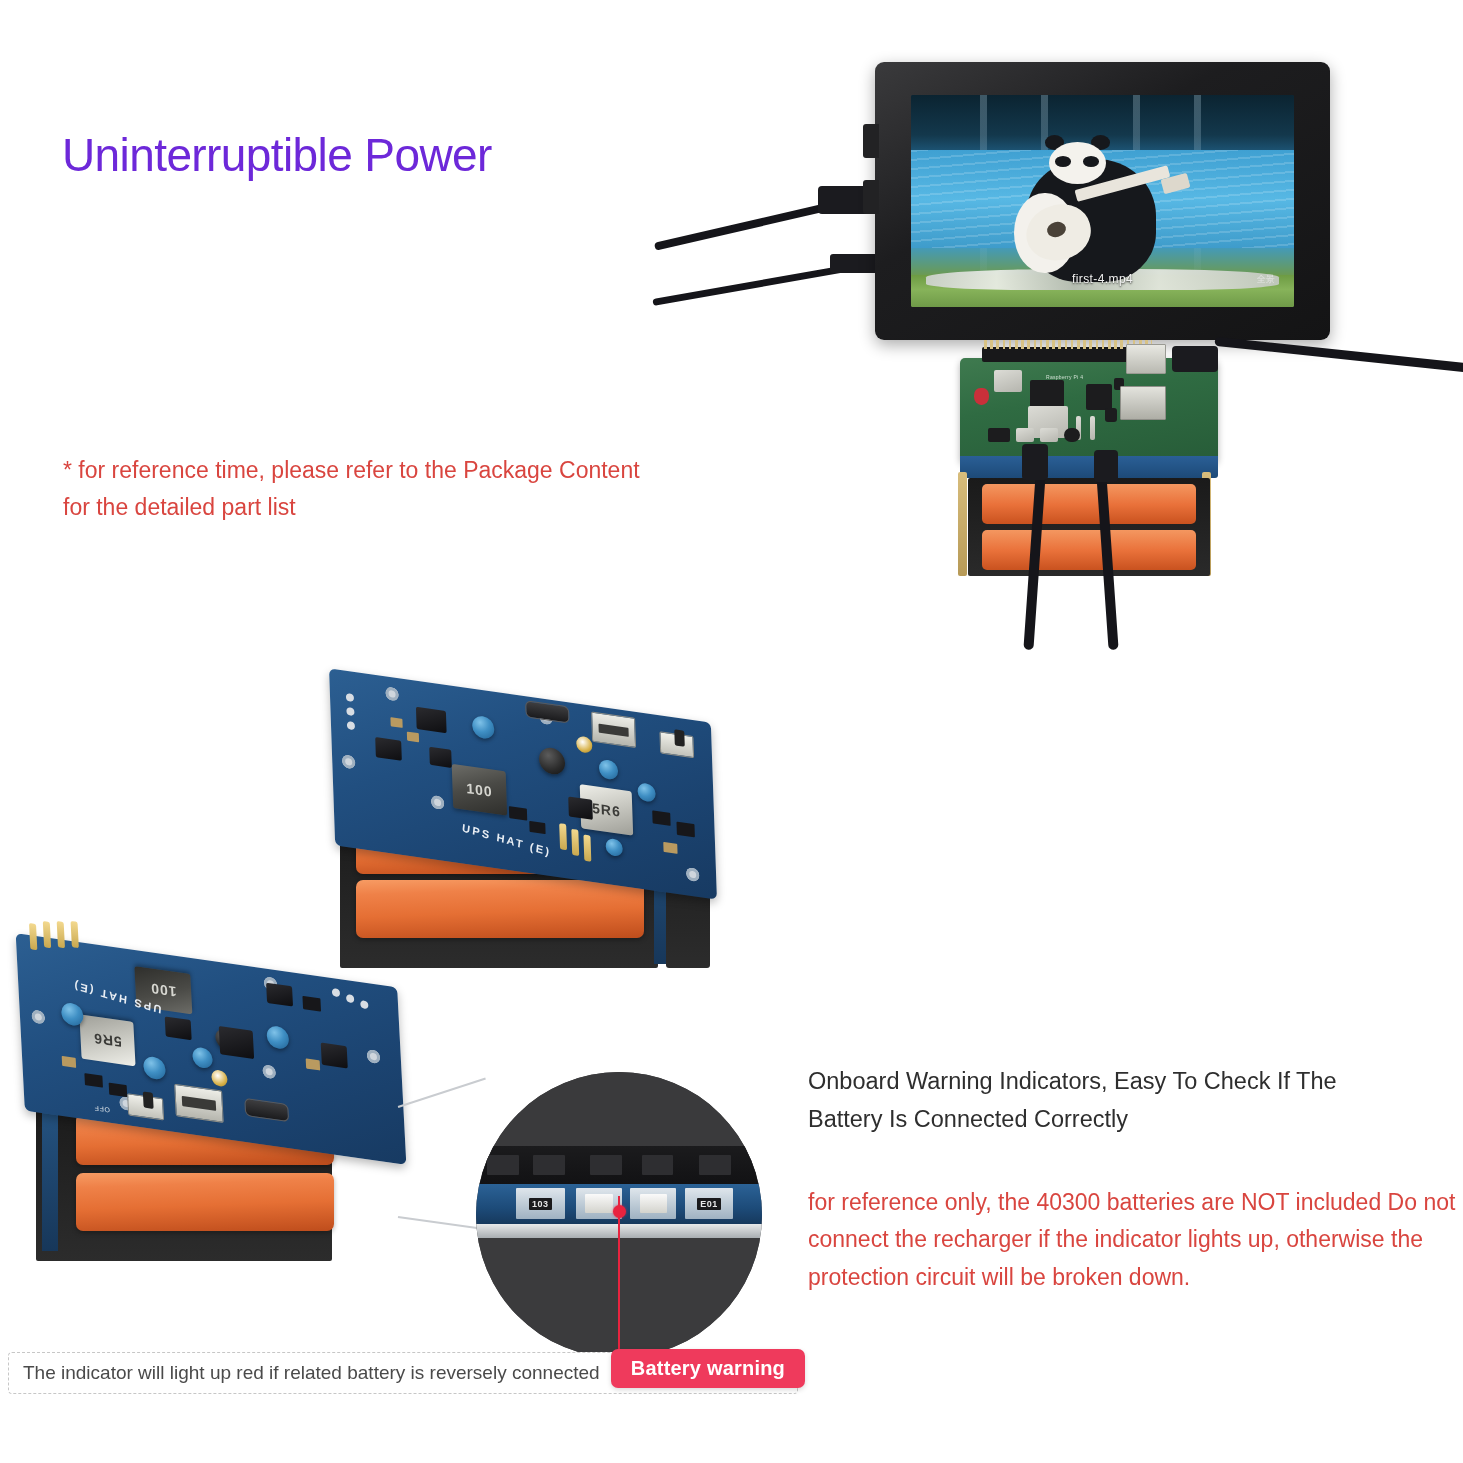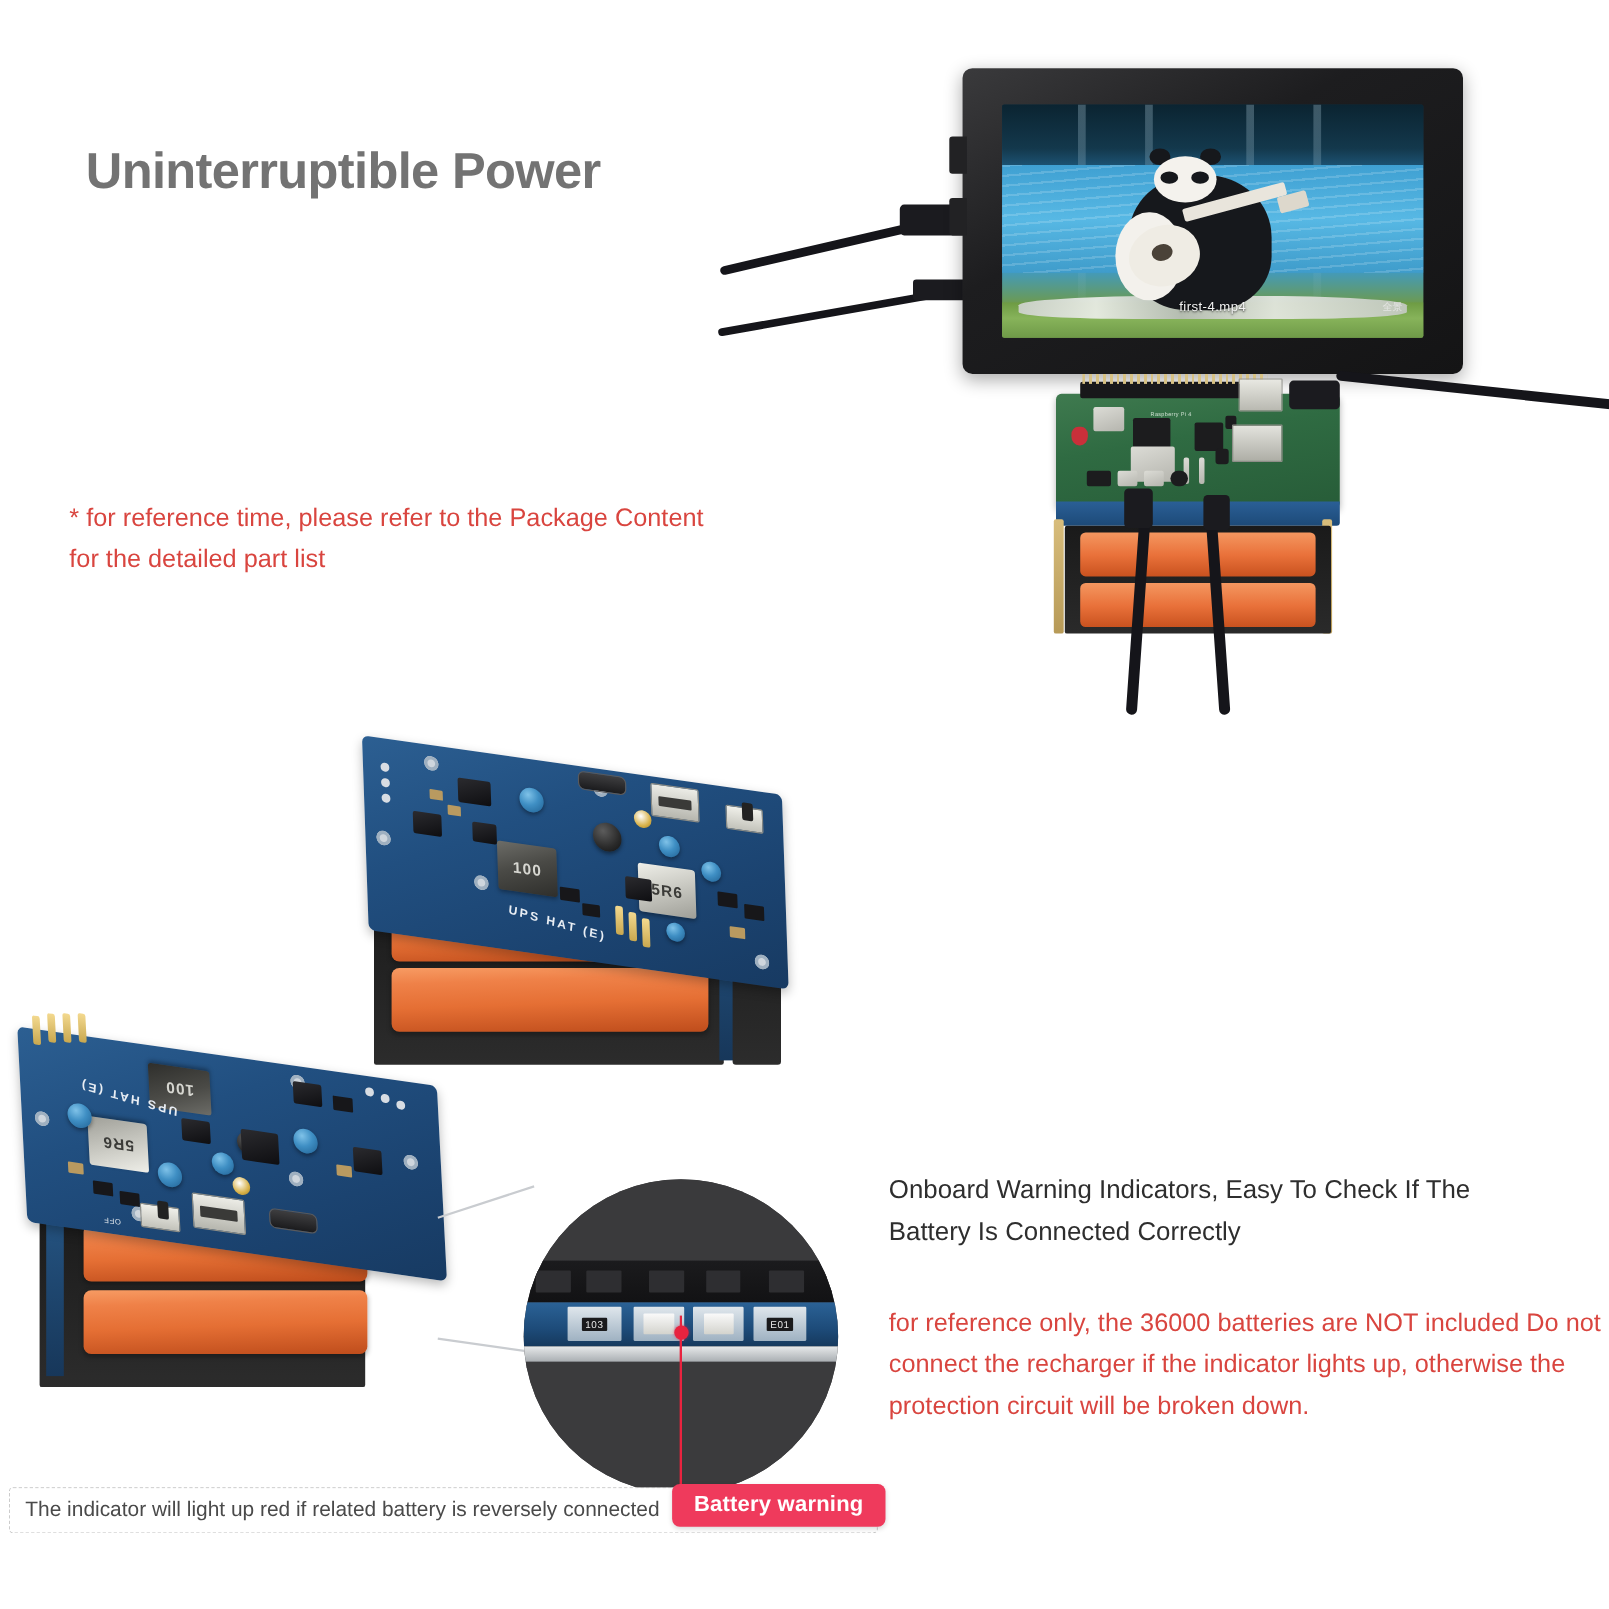--- a/index.html
+++ b/index.html
@@ -10,25 +10,24 @@
     color:#1f1f1f;
     position:relative;
     overflow:hidden;
   }
   .stage { position:absolute; inset:0; }
 
   
   .h1 {
     position:absolute;
     font-size:46px;
-    font-weight:bold;
+    font-weight:normal;
     letter-spacing:-0.6px;
-    color:#737373;
+    color:#6d28d9;
     line-height:1.18;
-    margin-left:16px;
   }
   .body-copy {
     position:absolute;
     font-size:23.5px;
     line-height:1.62;
     color:#2e2e2e;
     font-weight:400;
   }
   .red-copy {
     position:absolute;
@@ -199,21 +198,21 @@
   .mag-blackbar span { position:absolute; top:22%; height:56%; width:11%;
     background:#2e2e31; border-radius:1px; }
   .mag-bluestrip { position:absolute; left:0; top:39%; width:100%; height:14%;
     background:linear-gradient(180deg,#2b6296 0%,#1d4b79 60%,#16395d 100%); }
   .mag-solder { position:absolute; left:0; top:53%; width:100%; height:5%;
     background:linear-gradient(180deg,#e7e9ea,#a9aeb2); }
   .mag-dark-bot { position:absolute; left:0; top:58%; width:100%; height:42%; background:#3b3b3d; }
   .mag-pad { position:absolute; top:40.5%; height:11%;
     background:linear-gradient(180deg,#dfe6ec,#9fb2c2); border-radius:1px;
     display:flex; align-items:center; justify-content:center; }
-  .mag-chip { background:#1a1a1c; color:#e7e7e7; font-size:9px; font-weight:normal;
+  .mag-chip { background:#1a1a1c; color:#e7e7e7; font-size:9px; font-weight:bold;
     padding:1px 3px; border-radius:1px; letter-spacing:.5px; }
   .mag-led { background:linear-gradient(180deg,#fafafa,#d3d3cd); border-radius:1px; }
   .mag-dot { position:absolute; left:50%; top:46.5%; width:13px; height:13px;
     margin-left:-6.5px; border-radius:50%; background:#e8233f;
     box-shadow:0 0 3px rgba(232,35,63,.7); }
   #mag-leader {
     position:absolute; left:618px; top:1196px; width:2px; height:160px;
     background:#e8233f;
   }
   .connector-line { position:absolute; background:#c9ccd0; transform-origin:left center; height:1.6px; }
@@ -317,21 +316,21 @@
 
     <div class="cable" style="left:380px; top:420px; width:10px; height:190px; border-radius:6px; transform:rotate(4deg);"></div>
     <div class="cable" style="left:452px; top:420px; width:10px; height:190px; border-radius:6px; transform:rotate(-4deg);"></div>
     <div class="cable-plug" style="left:372px; top:404px; width:26px; height:36px; border-radius:4px;"></div>
     <div class="cable-plug" style="left:444px; top:410px; width:24px; height:32px; border-radius:4px;"></div>
   </div>
 
 
   <div class="body-copy" id="para-battery">Onboard Warning Indicators, Easy To Check If The Battery Is Connected Correctly</div>
 
-  <div class="red-copy" id="note-battery">for reference only, the 36000 batteries are NOT included Do not connect the recharger if the indicator lights up, otherwise the protection circuit will be broken down.</div>
+  <div class="red-copy" id="note-battery">for reference only, the 40300 batteries are NOT included Do not connect the recharger if the indicator lights up, otherwise the protection circuit will be broken down.</div>
 
   <div id="photo-upper-board">
     <div class="ups-unit">
 
       <div class="batt-holder" style="left:22px; top:128px; width:318px; height:150px;"></div>
       <div class="batt-cell" style="left:38px; top:136px; width:288px; height:48px;"></div>
       <div class="batt-cell" style="left:38px; top:190px; width:288px; height:58px;"></div>
       <div class="side-pcb" style="left:336px; top:132px; width:16px; height:142px;"></div>
       <div class="batt-holder" style="left:348px; top:120px; width:44px; height:158px; border-radius:3px;"></div>
 

